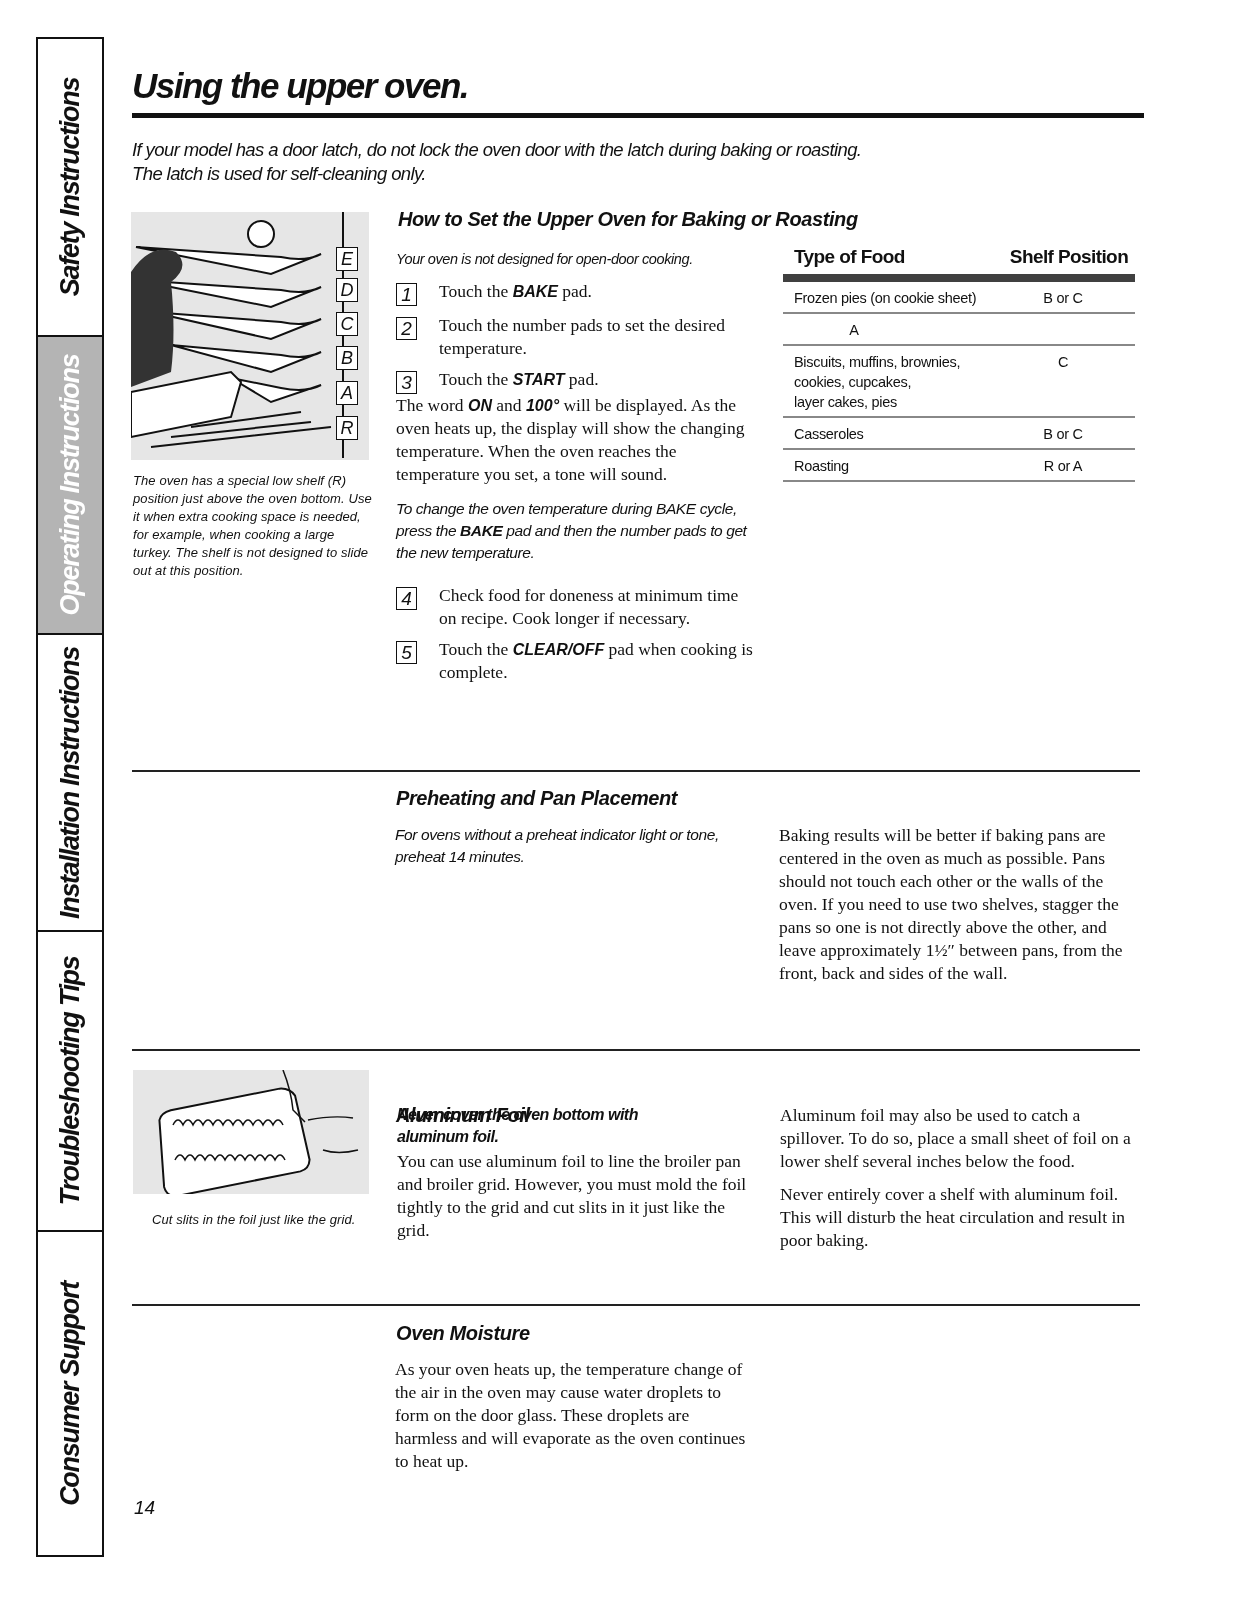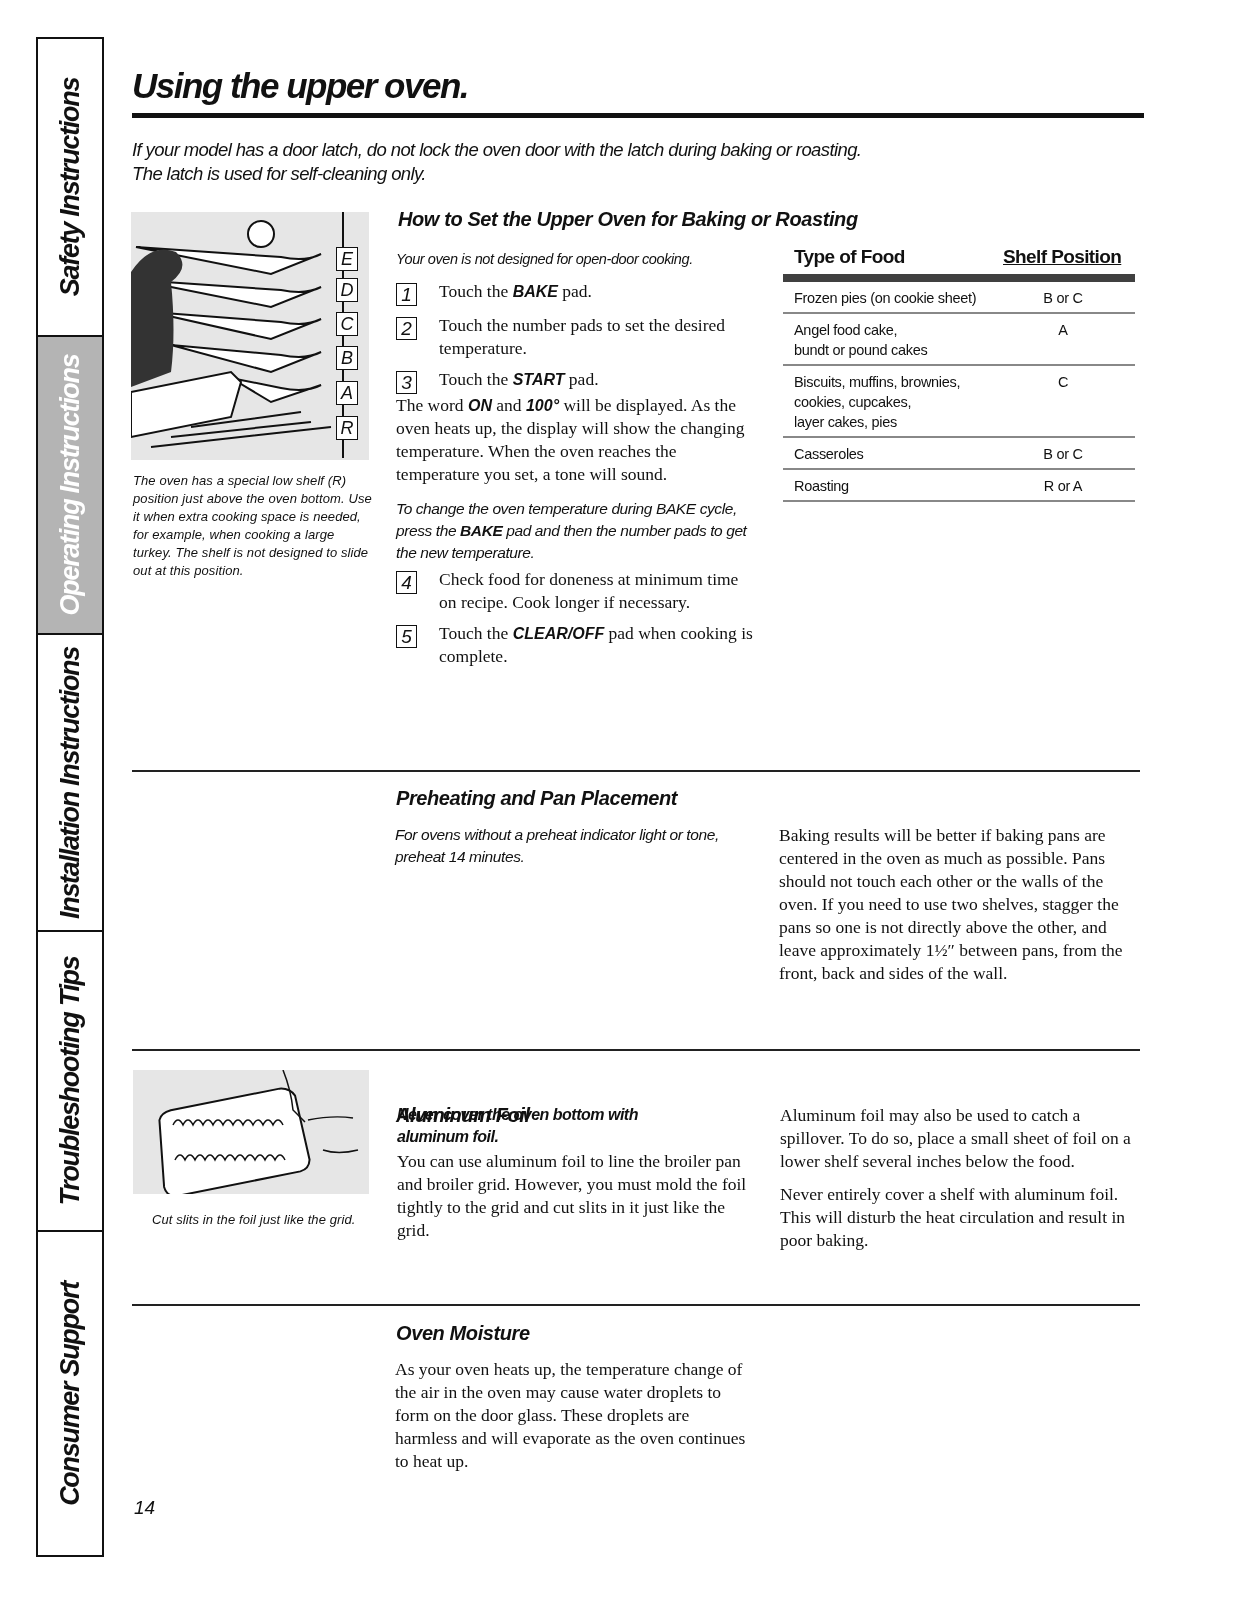--- a/index.html
+++ b/index.html
@@ -31,21 +31,21 @@
 
   .steps { position: absolute; left: 396px; top: 248px; width: 360px; }
   .step { display: flex; align-items: flex-start; margin: 0 0 8px 0; }
   .stepnum { flex: 0 0 auto; width: 19px; height: 21px; border: 1.5px solid #111; font-family: "Liberation Sans", sans-serif; font-style: italic;
     font-size: 19px; line-height: 21px; text-align: center; margin-right: 22px; margin-top: 3px; box-sizing: content-box; }
   b.k { font-family: "Liberation Sans", sans-serif; font-style: italic; font-weight: bold; font-size: 16px; }
 
   .table { position: absolute; left: 783px; top: 246px; width: 352px; }
   .thead { display: flex; font-family: "Liberation Sans", sans-serif; font-weight: bold; font-size: 19px; letter-spacing: -0.6px; padding: 0 0 6px 11px; border-bottom: 8px solid #404040; }
   .thead .c1, .trow .c1 { flex: 1; }
-  .thead .c2 { width: 132px; text-align: left; text-decoration: underline; }
+  .thead .c2 { width: 132px; text-align: center; }
   .trow { display: flex; font-family: "Liberation Sans", sans-serif; font-size: 14.5px; line-height: 20px; letter-spacing: -0.3px; padding: 6px 0 4px 11px; border-bottom: 2px solid #888; }
   .trow .c2 { width: 120px; text-align: center; padding-right: 12px; }
 
   .col { position: absolute; }
 </style>
 </head>
 <body>
 
 <nav class="tabs">
   <div class="tab" style="top:0;height:298px">
@@ -107,43 +107,41 @@
   </div>
   <div class="step">
     <div class="stepnum">2</div>
     <div class="body serif">Touch the number pads to set the desired temperature.</div>
   </div>
   <div class="step" style="margin-bottom:0">
     <div class="stepnum">3</div>
     <div class="body serif"><span>Touch the </span><b class="k">START</b><span> pad.</span></div>
   </div>
   <div class="body serif" style="margin-bottom:12px"><span>The word </span><b class="k">ON</b><span> and </span><b class="k">100°</b><span> will be displayed. As the oven heats up, the display will show the changing temperature. When the oven reaches the temperature you set, a tone will sound.</span></div>
-  <div class="note sans" style="margin-bottom:4px"><span>To change the oven temperature during BAKE cycle, press the </span><b class="k" style="font-size:15.5px">BAKE</b><span> pad and then the number pads to get the new temperature.</span></div>
+  <div class="note sans" style="margin-bottom:20px"><span>To change the oven temperature during BAKE cycle, press the </span><b class="k" style="font-size:15.5px">BAKE</b><span> pad and then the number pads to get the new temperature.</span></div>
   <div class="step">
     <div class="stepnum">4</div>
     <div class="body serif">Check food for doneness at minimum time on recipe. Cook longer if necessary.</div>
   </div>
   <div class="step">
     <div class="stepnum">5</div>
     <div class="body serif"><span>Touch the </span><b class="k">CLEAR/OFF</b><span> pad when cooking is complete.</span></div>
   </div>
 </div>
 
 <div class="table">
   <div class="thead">
     <div class="c1">Type of Food</div>
     <div class="c2">Shelf Position</div>
   </div>
   <div class="trow">
       <div class="c1" style="white-space:pre-line">Frozen pies (on cookie sheet)</div>
       <div class="c2">B or C</div>
     </div>
   <div class="trow">
-      <div class="c1" style="white-space:pre-line">Angel food cake,
-bundt or pound cakes</div>
       <div class="c2">A</div>
     </div>
   <div class="trow">
       <div class="c1" style="white-space:pre-line">Biscuits, muffins, brownies,
 cookies, cupcakes,
 layer cakes, pies</div>
       <div class="c2">C</div>
     </div>
   <div class="trow">
       <div class="c1" style="white-space:pre-line">Casseroles</div>

